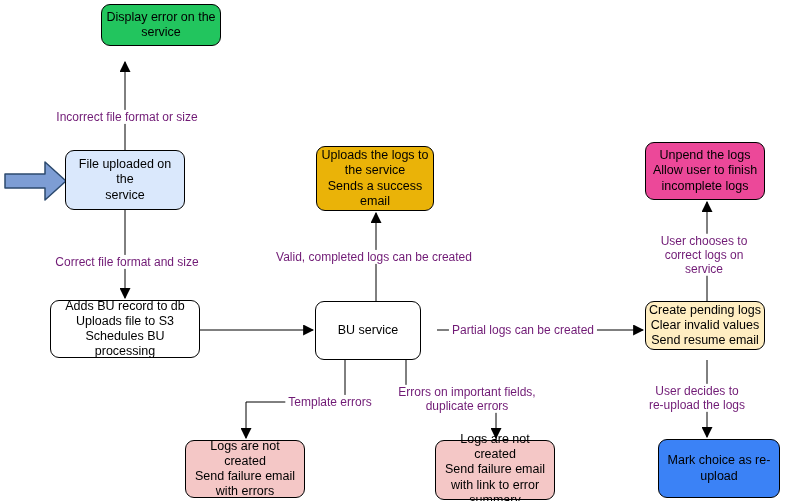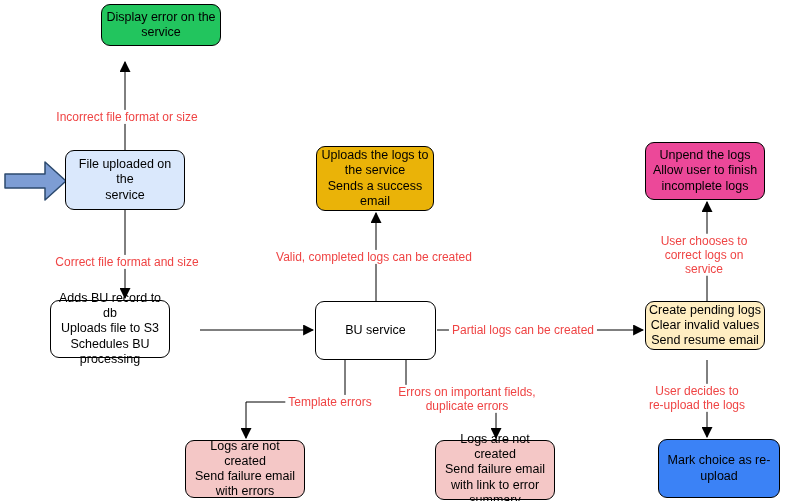--- a/index.html
+++ b/index.html
@@ -26,21 +26,21 @@
     color:#000000;
     padding:2px 3px;
   }
   .elabel{
     position:absolute;
     transform:translate(-50%,-50%);
     background:#ffffff;
     padding:0 3px;
     font-size:12px;
     line-height:1.18;
-    color:#ef4444;
+    color:#701a75;
     text-align:center;
     white-space:pre-line;
   }
 </style>
 </head>
 <body>
 
 <div class="canvas">
 
   <svg class="edges" viewBox="0 0 801 501">
@@ -62,25 +62,25 @@
     <line x1="707" y1="301" x2="707" y2="202" stroke="#000" stroke-width="1" marker-end="url(#ah)"></line>
     <line x1="707" y1="360" x2="707" y2="437" stroke="#000" stroke-width="1" marker-end="url(#ah)"></line>
   </svg>
 
   <div class="node" style="left: 65px; top: 4px; width: 120px; height: 42px; background: #22c55e; margin-left: 36px;">Display error on the
 service</div>
 
   <div class="node" style="left: 65px; top: 150px; width: 120px; height: 60px; background: rgb(218, 232, 252);">File uploaded on the
 service</div>
 
-  <div class="node" style="left: 50px; top: 300px; width: 120px; height: 58px; background: rgb(255, 255, 255);">Adds BU record to db
+  <div class="node" style="left: 50px; top: 300px; width: 150px; height: 58px; background: rgb(255, 255, 255);">Adds BU record to db
 Uploads file to S3
 Schedules BU processing</div>
 
-  <div class="node" style="left: 315px; top: 301px; width: 121px; height: 59px; background: rgb(255, 255, 255);">BU service</div>
+  <div class="node" style="left: 315px; top: 301px; width: 106px; height: 59px; background: rgb(255, 255, 255);">BU service</div>
 
   <div class="node" style="left: 316px; top: 146px; width: 118px; height: 65px; background: #eab308;">Uploads the logs to
 the service
 Sends a success
 email</div>
 
   <div class="node" style="left: 645px; top: 301px; width: 120px; height: 49px; background: rgb(255, 238, 194);">Create pending logs
 Clear invalid values
 Send resume email</div>
 

